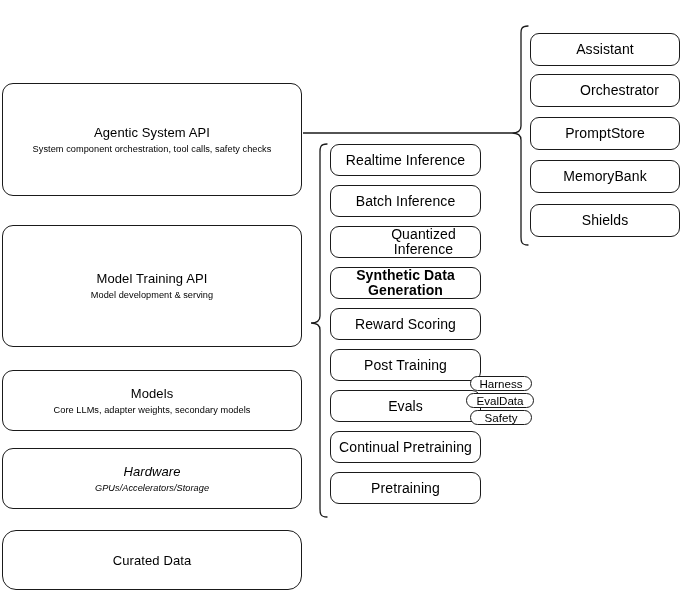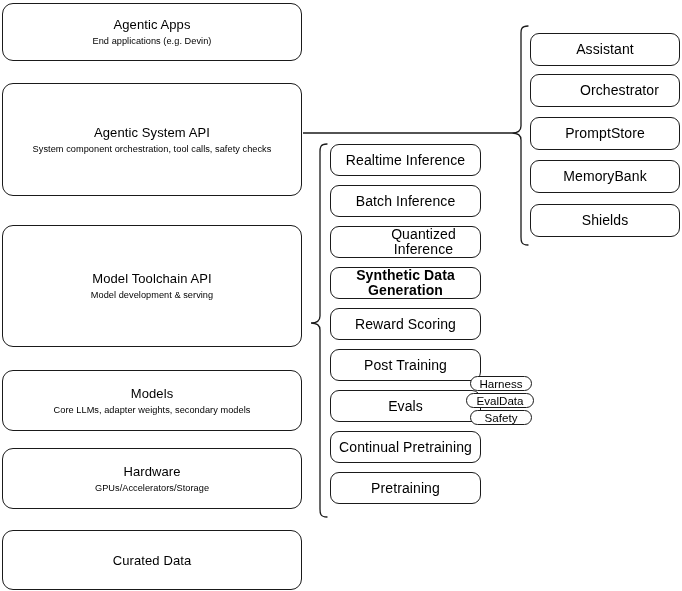--- a/index.html
+++ b/index.html
@@ -91,46 +91,42 @@
       <path d="M327 144
                C320 144 320 148 320 152
                L320 316
                C320 320 318 323 311 323
                C318 323 320 326 320 330
                L320 509
                C320 513 320 517 327 517" stroke="#1a1a1a" stroke-width="1.3" fill="none" stroke-linecap="round"></path>
     </svg>
   </div>
 
-  <div class="box layer-box" style="left:2px;top:3px;width:300px;height:58px;">
-    <div class="title">Agentic Apps</div>
-    <div class="subtitle">End applications (e.g. Devin)</div>
-  </div>
 
   <div class="box layer-box" style="left:2px;top:83px;width:300px;height:113px;">
     <div class="title">Agentic System API</div>
     <div class="subtitle">System component orchestration, tool calls, safety checks</div>
   </div>
 
   <div class="box layer-box" style="left:2px;top:225px;width:300px;height:122px;">
-    <div class="title">Model Toolchain API</div>
+    <div class="title">Model Training API</div>
     <div class="subtitle">Model development &amp; serving</div>
   </div>
 
   <div class="box layer-box" style="left:2px;top:370px;width:300px;height:61px;">
     <div class="title">Models</div>
     <div class="subtitle">Core LLMs, adapter weights, secondary models</div>
   </div>
 
-  <div class="box layer-box" style="left:2px;top:448px;width:300px;height:61px;">
+  <div class="box layer-box" style="left:2px;top:448px;width:300px;height:61px;font-style:italic;">
     <div class="title">Hardware</div>
     <div class="subtitle">GPUs/Accelerators/Storage</div>
   </div>
 
-  <div class="box layer-box" style="left:2px;top:530px;width:300px;height:60px;">
+  <div class="box layer-box" style="left:2px;top:530px;width:300px;height:60px;border-radius:14px;">
     <div class="title">Curated Data</div>
   </div>
 
   <div class="box item-box" style="left:330px;top:144px;width:151px;height:32px;">
     <div class="title">Realtime Inference</div>
   </div>
   <div class="box item-box" style="left:330px;top:185px;width:151px;height:32px;">
     <div class="title">Batch Inference</div>
   </div>
   <div class="box item-box" style="left:330px;top:226px;width:151px;height:32px;padding-left:36px;">

